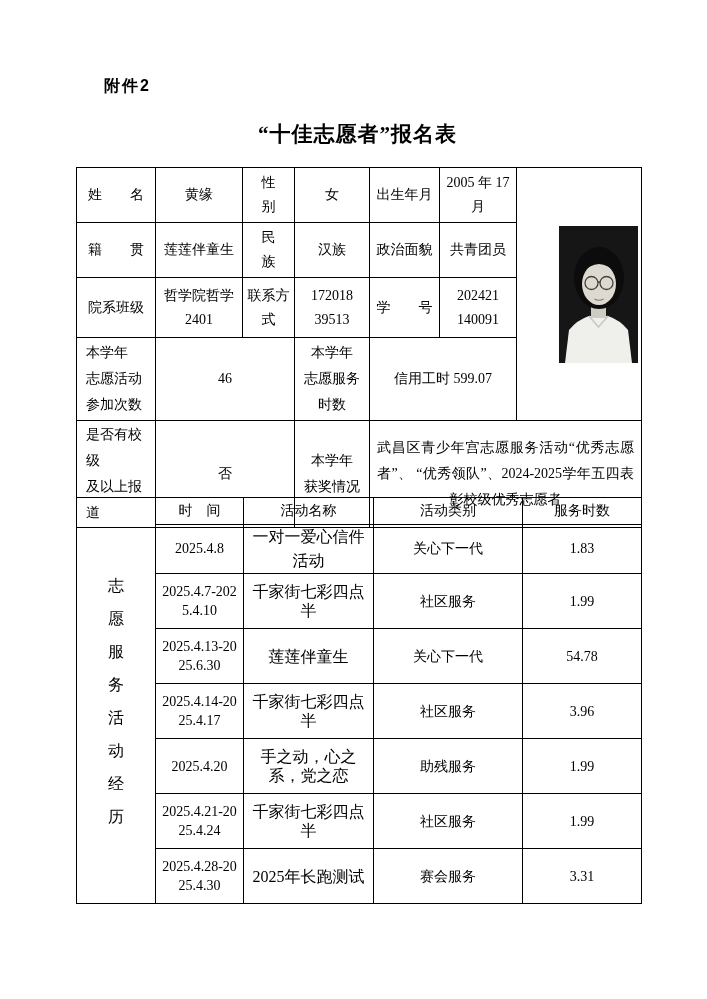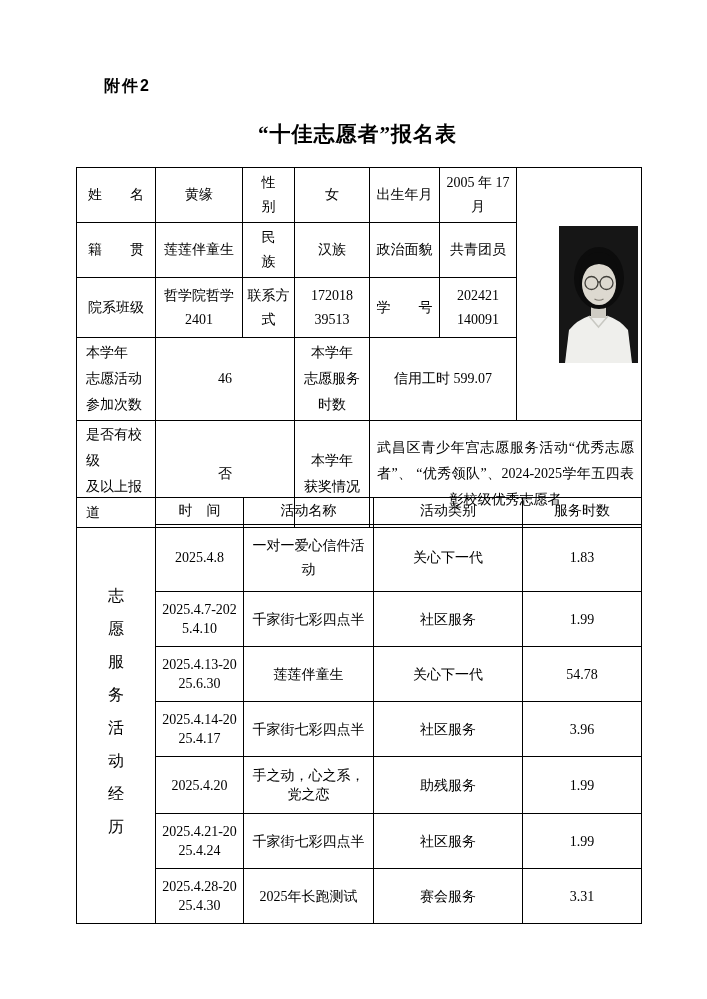--- a/index.html
+++ b/index.html
@@ -15,21 +15,21 @@
   td{border:1px solid #000;text-align:center;vertical-align:middle;font-size:14px;
      line-height:24px;padding:0 2px;overflow:hidden;}
   .pre{white-space:pre-line;}
   .leftal{text-align:left;padding-left:9px;}
   .num{word-break:break-all;padding:0 16px;}
   .r12{height:55px;} .r3{height:60px;} .r4{height:83px;} .r5{height:78px;}
   .r4 td,.r5 td{line-height:26px;}
   .ah{height:27px;} .a1{height:26px;margin-top:15px;} .ar{height:55px;}
   .ar td{line-height:19px;}
   .date{word-break:break-all;padding:0 6px;}
-  .actname{font-size:14px;padding:9px 2px;}
+  .actname{font-size:16px;padding:0 2px;}
   .award{text-align:justify;text-align-last:center;padding:14px 7px;line-height:26px;font-size:14px;}
   .vert{width:16px;margin:0 auto;line-height:33px;word-break:break-all;font-size:16px;text-align:center;}
   .photo-cell{padding:0;}
   .photo{display:block;margin:0 3px 0 auto;}
 </style>
 </head>
 <body>
 
 <div class="page">
 

